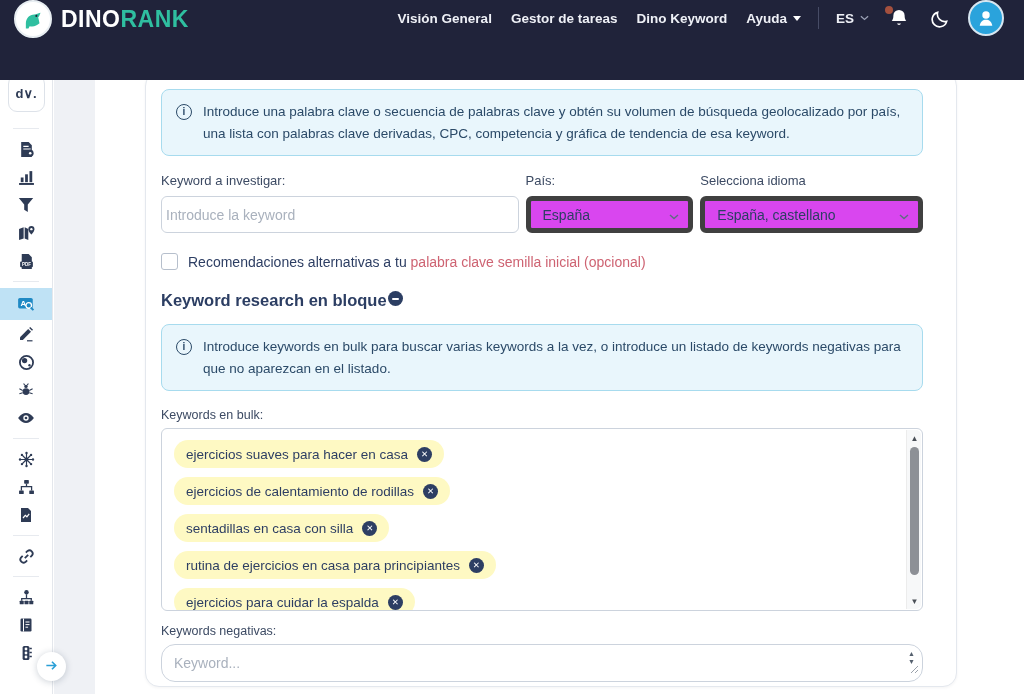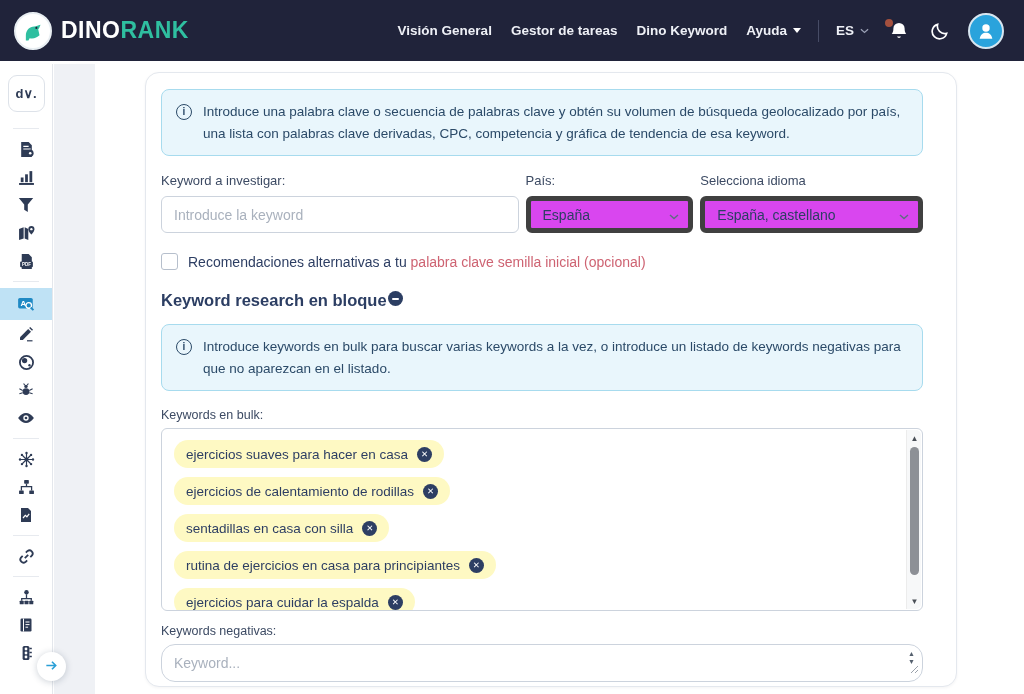--- a/index.html
+++ b/index.html
@@ -1,21 +1,21 @@
 <!DOCTYPE html>
 <html><head>
 <meta charset="utf-8">
 <style>
   * { box-sizing: border-box; margin: 0; padding: 0; }
   html,body { width:1024px; height:694px; overflow:hidden;
     font-family:"Liberation Sans", sans-serif; background:#fff; }
 
   
-  .navbar { position:absolute; left:0; top:0; width:1024px; height:61px;
-    background:#20233a; display:flex; align-items:center; padding:0 20px 0 14px; z-index:20; }
+  .navbar { position:absolute; left:0; top:0; width:1024px; height:80px;
+    background:#20233a; display:flex; align-items:flex-start; padding:0 20px 0 14px; z-index:20; }
   .brand { display:flex; align-items:center; gap:9px; }
   .brand-circle { width:38px; height:38px; border-radius:50%; background:#fff;
     display:flex; align-items:center; justify-content:center; border:2px solid #e8eef2; }
   .brand-word { font-size:23px; font-weight:700; letter-spacing:.5px; color:#fff; }
   .brand-word .rank { color:#2fbfa0; }
   .nav-right { display:flex; align-items:center; gap:15px; margin-left:auto; }
   .btn-new { display:flex; align-items:center; gap:10px; border:1px solid #e6e8f0;
     border-radius:6px; padding:9px 18px; color:#fff; font-size:14px; font-weight:600;
     background:transparent; cursor:pointer; margin-right:8px; }
   .nav-link { color:#eef0f6; font-size:13.5px; font-weight:600; cursor:pointer; padding:4px 2px; }
@@ -58,21 +58,21 @@
 
   .alert { background:#e9f6fc; border:1px solid #a7dbee; border-radius:8px;
     padding:11px 14px; display:flex; gap:11px; color:#2b4a68; font-size:13.5px; line-height:1.6; }
   .info-i { flex-shrink:0; width:16px; height:16px; border:1.5px solid #2b4a68; border-radius:50%;
     margin-top:3px; display:flex; align-items:center; justify-content:center; }
   .info-i::before { content:"i"; font-size:10px; font-weight:700; line-height:1; }
 
   .fields { display:flex; gap:7px; margin-top:17px; }
   .f-label { display:block; font-size:13px; color:#3c4a63; margin-bottom:8px; }
   .t-input { width:100%; height:37px; border:1px solid #ccd3dd; border-radius:6px;
-    padding:0 12px; font-size:14px; color:#2d3e63; font-family:"Liberation Sans",sans-serif; outline:none; }
+    padding:0 4px; font-size:14px; color:#2d3e63; font-family:"Liberation Sans",sans-serif; outline:none; }
   .t-input::placeholder { color:#a9b1bd; }
   .sel { position:relative; height:37px; border:5px solid #404040; border-radius:6px;
     display:flex; align-items:center; padding:0 26px 0 12px; font-size:14px; color:#2d3e63; cursor:pointer; background:#d946ef; }
   .sel .chevd { position:absolute; right:9px; color:#5f6b80; }
 
   .cbrow { display:flex; align-items:center; gap:10px; margin-top:20px; }
   .cb { width:17px; height:17px; border:1px solid #b6bfcc; border-radius:3px; background:#fff; cursor:pointer; flex-shrink:0; }
   .cb-text { font-size:14px; color:#2d3e63; }
   .cb-text .rose { color:#ce6372; }
 

